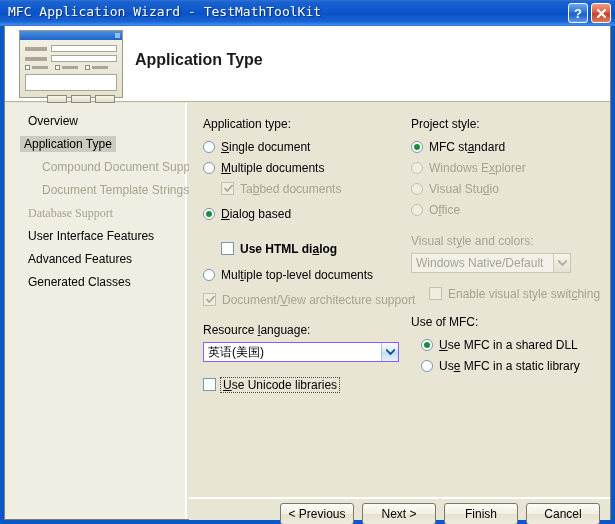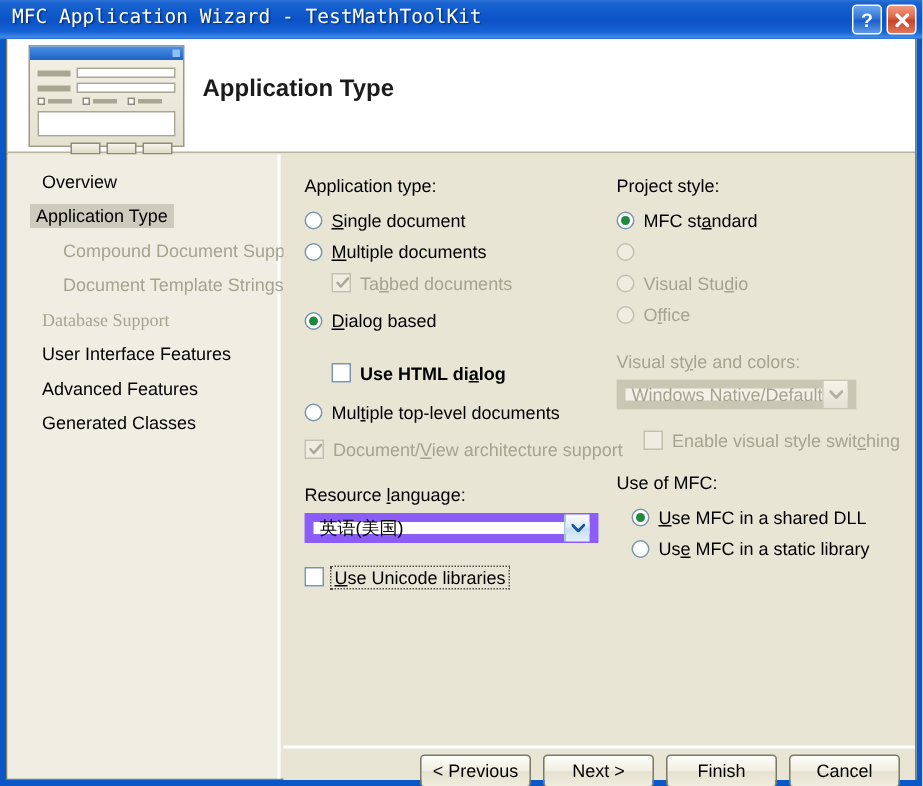--- a/index.html
+++ b/index.html
@@ -285,21 +285,21 @@
   .cbox.disabled { background: #efece0; border-color: #c3c1ae; }
   .cbox .tick {
     position: absolute;
     left: 1px; top: 0px;
     width: 11px; height: 11px;
   }
   
   .combo {
     height: 20px;
     background: #ffffff;
-    border: 6px solid #8b5cf6;
+    border: 1px solid #8b5cf6;
     box-sizing: border-box;
     display: flex;
     align-items: center;
     position: relative;
     font-size: 12px;
     color: #000;
   }
   .combo .combo-value {
     padding-left: 4px;
     flex: 1;
@@ -496,20 +496,21 @@
       <div class="col-right">
         <div class="group-label" style="margin-top:14px;">Project style:</div>
 
         <div class="opt">
           <span class="radio checked"></span>
           <span class="opt-label"><span>MFC st</span><span class="u">a</span><span>ndard</span></span>
         </div>
 
         <div class="opt disabled">
           <span class="radio disabled"></span>
+          <span class="opt-label"><span>Windows E</span><span class="u">x</span><span>plorer</span></span>
         </div>
 
         <div class="opt disabled">
           <span class="radio disabled"></span>
           <span class="opt-label"><span>Visual Stu</span><span class="u">d</span><span>io</span></span>
         </div>
 
         <div class="opt disabled">
           <span class="radio disabled"></span>
           <span class="opt-label"><span>O</span><span class="u">f</span><span>fice</span></span>

